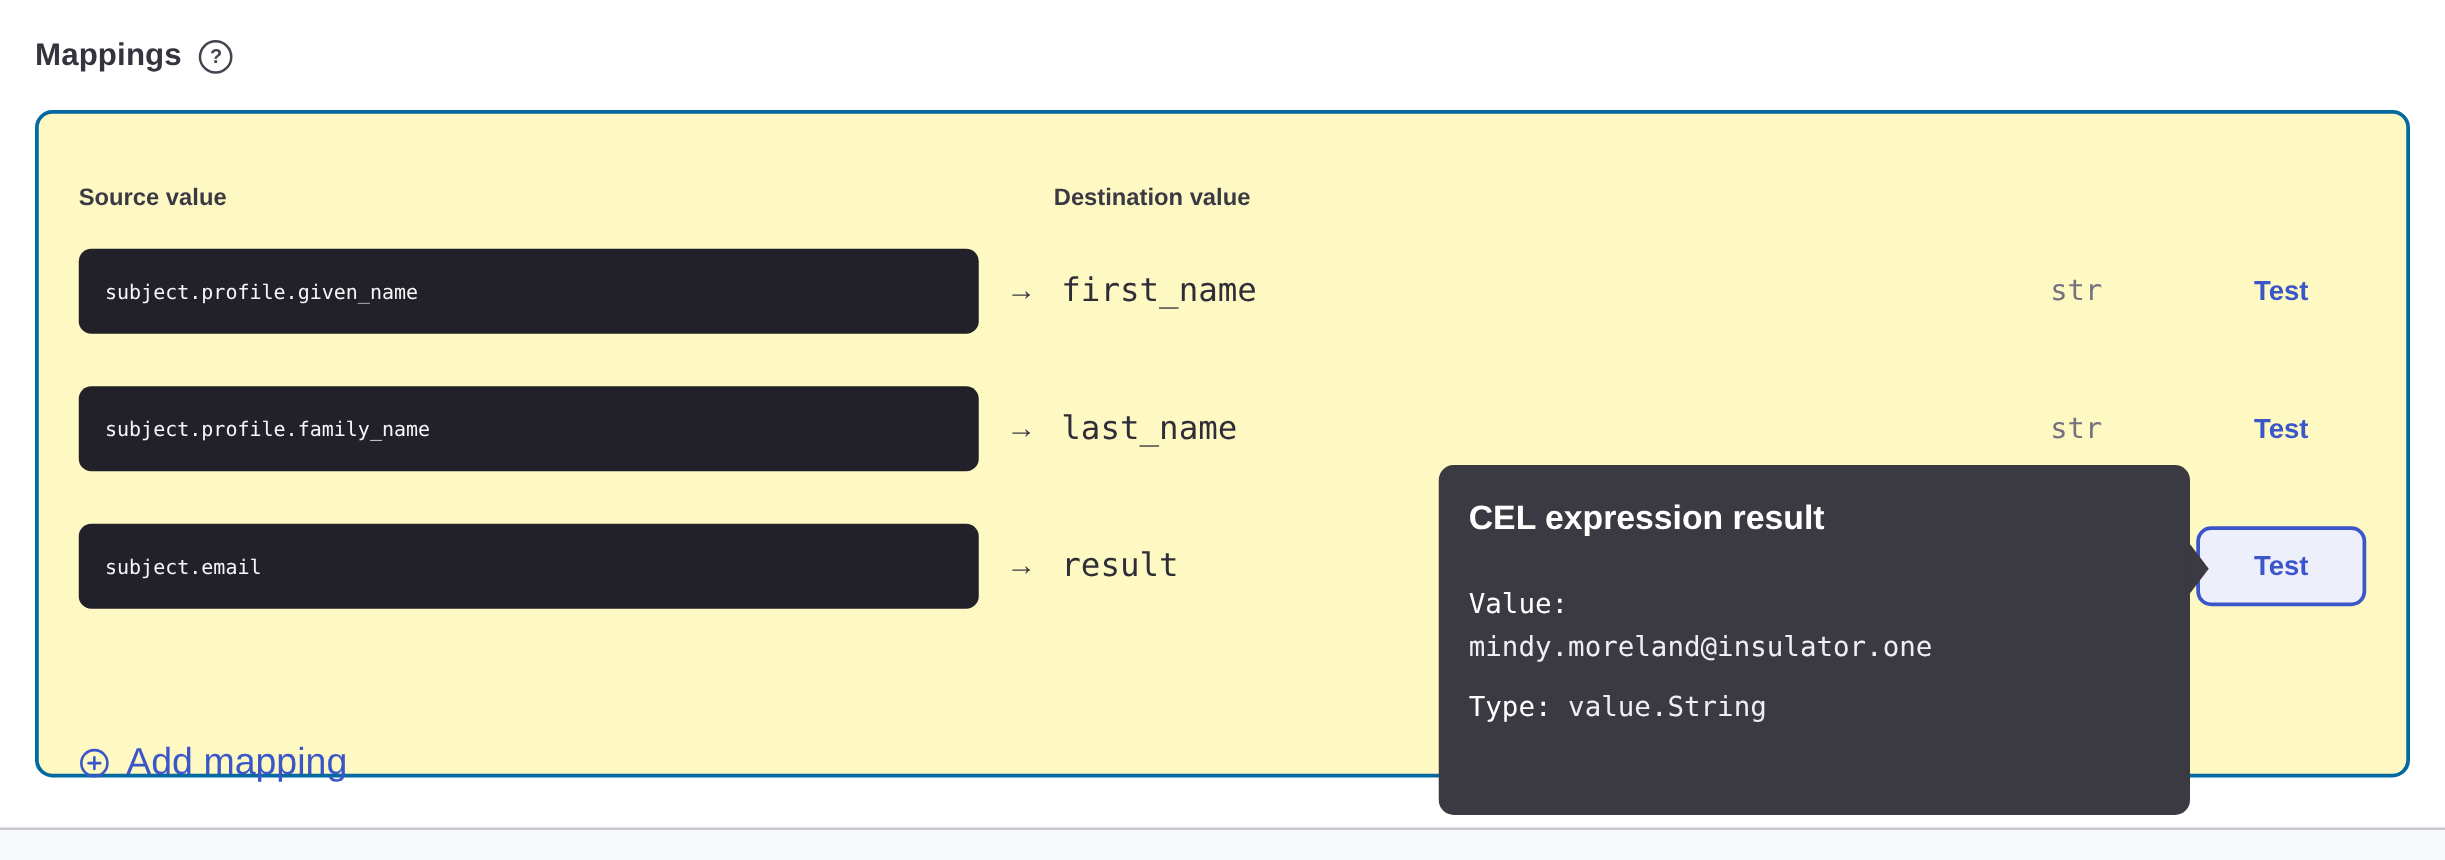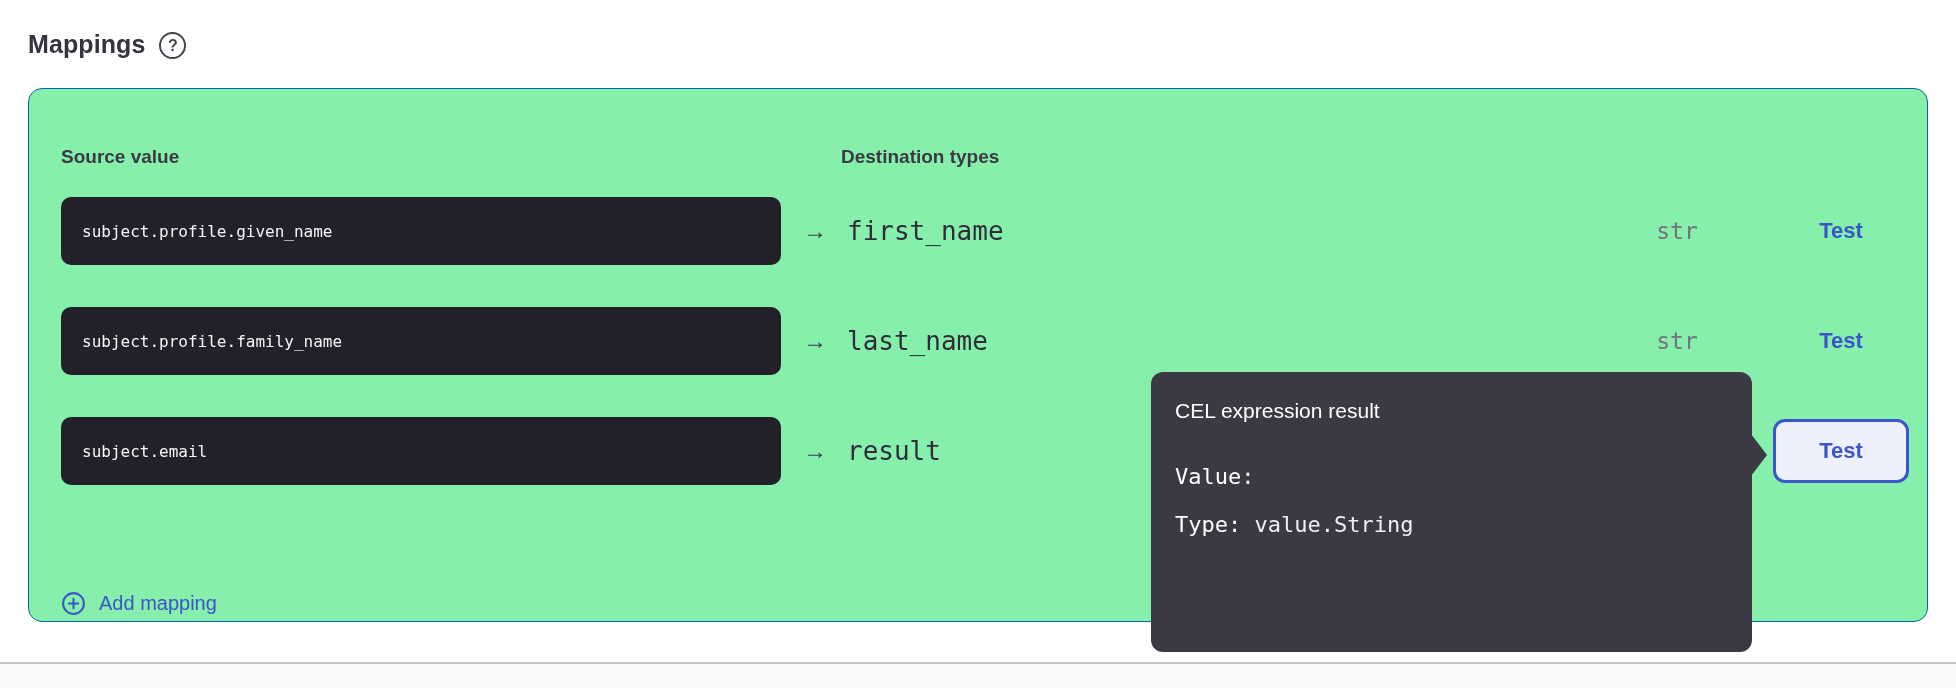--- a/index.html
+++ b/index.html
@@ -28,24 +28,24 @@
     color: #44434f; font-size: 16px; font-weight: 700;
     display: flex; align-items: center; justify-content: center;
     cursor: pointer;
   }
 
   
   .card {
     position: absolute;
     left: 28px; top: 88px;
     width: 1900px; height: 534px;
-    background: #86efac;
-    border: 1px solid #0369a1;
+    background: #fef9c3;
+    border: 3px solid #0369a1;
     border-radius: 14px;
-    padding: 57px 18px 0 32px;
+    padding: 57px 32px 0 32px;
   }
   .col-headers { display: flex; margin-bottom: 29px; }
   .col-header { font-size: 19px; font-weight: 700; color: #3a3944; }
   .col-header.source { width: 720px; }
   .col-header.dest   { margin-left: 60px; }
 
   .mapping-row {
     display: flex; align-items: center;
     height: 68px; margin-bottom: 42px;
   }
@@ -80,42 +80,42 @@
     color: #3b56c8; font-size: 22px; font-weight: 600;
     font-family: "Liberation Sans", sans-serif;
     cursor: pointer;
   }
 
   .add-mapping {
     margin-top: 64px;
     display: inline-flex; align-items: center; gap: 13px;
     color: #3b56c8; cursor: pointer;
   }
-  .add-mapping-label { font-size: 20px; font-weight: 500; color: #3b56c8; }
+  .add-mapping-label { font-size: 30px; font-weight: 500; color: #3b56c8; }
 
   
   .tooltip {
     position: absolute;
     left: 1151px; top: 372px;
     width: 601px; height: 280px;
     background: #3b3a43;
     border-radius: 12px;
     padding: 27px 24px;
     color: #ffffff;
     z-index: 10;
   }
   .tooltip-arrow {
     position: absolute;
     right: -15px; top: 62px;
     width: 0; height: 0;
     border-top: 21px solid transparent;
     border-bottom: 21px solid transparent;
     border-left: 16px solid #3b3a43;
   }
-  .tooltip-title { font-size: 21px; font-weight: 400; margin-bottom: 36px; }
+  .tooltip-title { font-size: 27px; font-weight: 700; margin-bottom: 36px; }
   .tooltip-line { font-size: 22px; line-height: 35px; }
   .tooltip-label { font-weight: 400; color: #ffffff; }
   .tooltip-value { color: #efeef2; }
   .tooltip-type-line { margin-top: 13px; }
 
   
   .bottom-strip {
     position: absolute;
     left: 0; right: 0; bottom: 0;
     height: 26px;
@@ -128,21 +128,21 @@
 
 <div class="page-header">
   <div class="page-title">Mappings</div>
   <div class="help-icon">?</div>
 </div>
 
 <div class="card">
 
   <div class="col-headers">
     <div class="col-header source">Source value</div>
-    <div class="col-header dest">Destination types</div>
+    <div class="col-header dest">Destination value</div>
   </div>
 
   
   <div class="mapping-row">
     <input class="source-input" type="text" value="subject.profile.given_name" style="">
     <span class="map-arrow">→</span>
     <span class="dest-value mono">first_name</span>
     <span class="row-spacer"></span>
     <span class="type-badge mono">str</span>
     <span class="test-cell">
@@ -186,19 +186,20 @@
   </div>
 
 </div>
 
 <div class="tooltip">
   <div class="tooltip-arrow"></div>
   <div class="tooltip-title">CEL expression result</div>
   <div class="tooltip-line mono">
     <span class="tooltip-label mono">Value:</span>
   </div>
+  <div class="tooltip-line mono tooltip-value">mindy.moreland@insulator.one</div>
   <div class="tooltip-line mono tooltip-type-line">
     <span class="tooltip-label mono">Type:</span>
     <span class="tooltip-value mono"> value.String</span>
   </div>
 </div>
 
 <div class="bottom-strip"></div>
 
 </body></html>

